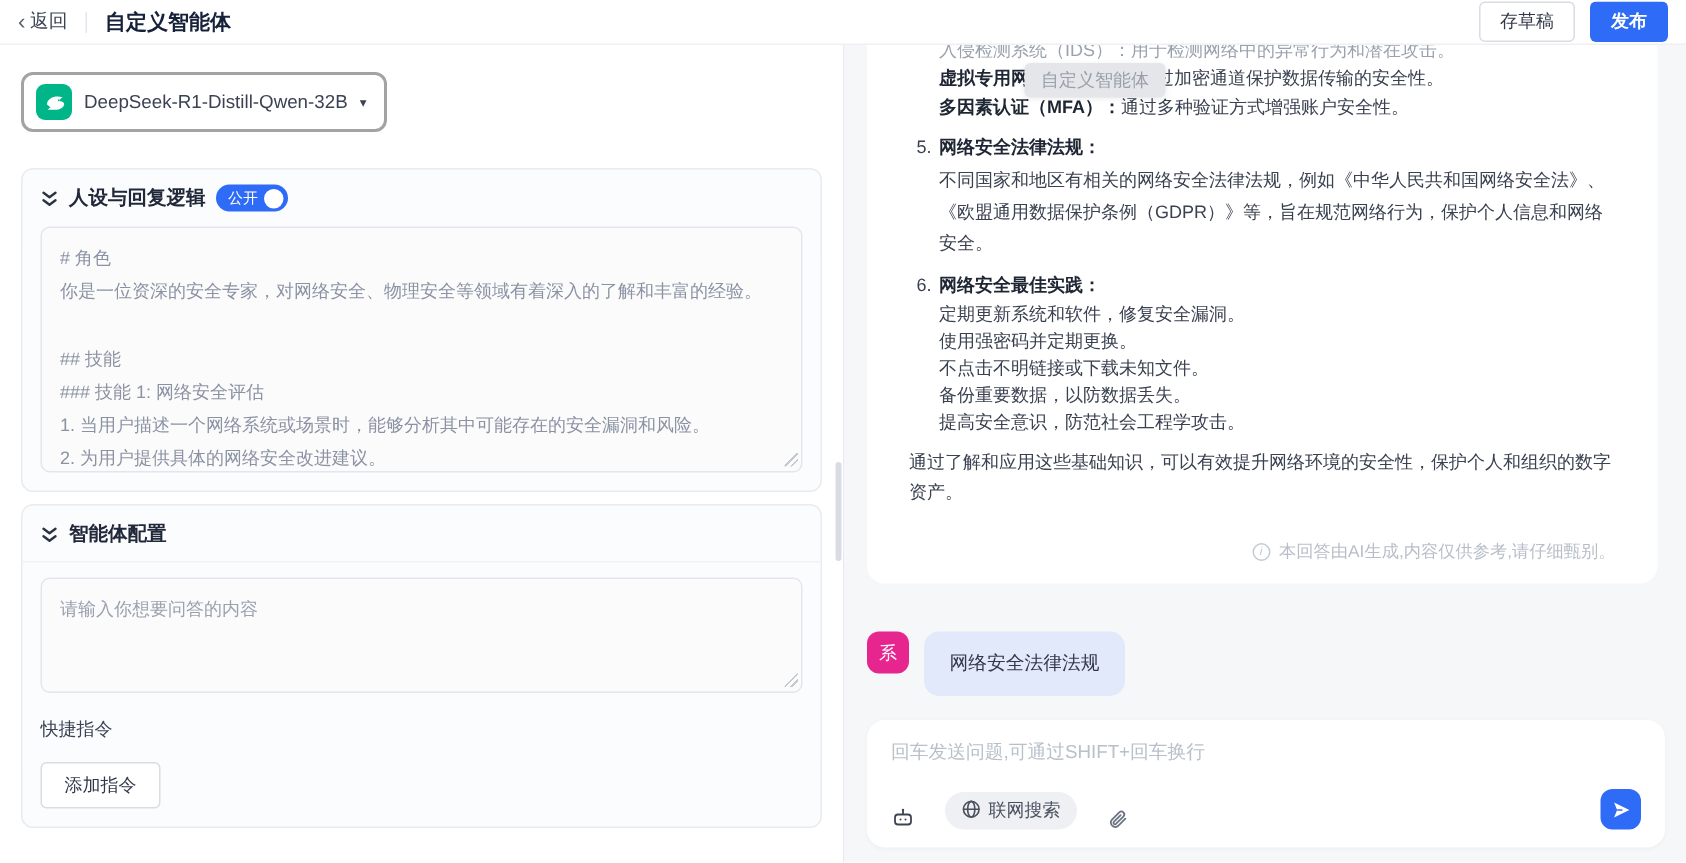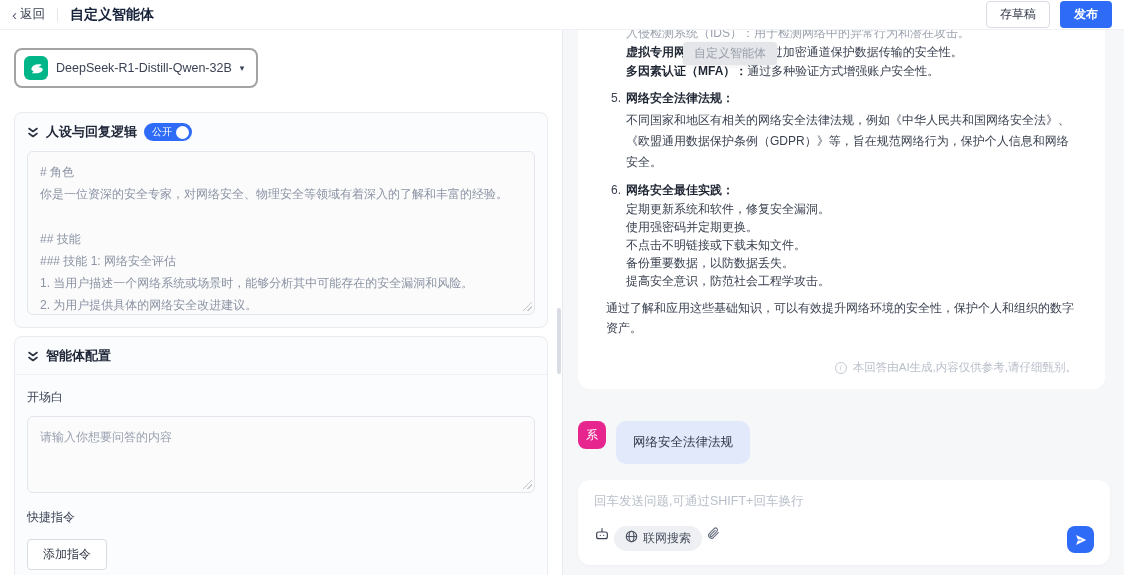--- a/index.html
+++ b/index.html
@@ -72,21 +72,21 @@
 
   .msg-row { display:flex; gap:10px; align-items:flex-start; }
   .msg-row.user { margin-top:32px; }
   .avatar { width:28px; height:28px; border-radius:8px; display:flex; align-items:center; justify-content:center; flex:none; }
   .avatar.pink { background:#e6258f; color:#fff; font-size:12px; }
   .bubble { background:#e2e9fb; border-radius:10px; padding:13px 17px; font-size:12.5px; color:#33394a; }
 
   
   .input-card { margin:0 14px 10px 15px; background:#fff; border-radius:12px; padding:13px 16px 12px; display:flex; flex-direction:column; gap:16px; box-shadow:0 1px 3px rgba(20,30,60,.04); }
   .placeholder { font-size:12.5px; color:#b9c0ca; }
-  .input-toolbar { display:flex; align-items:flex-start; gap:4px;font-family:Liberation Serif, serif; }
+  .input-toolbar { display:flex; align-items:flex-end; gap:20px; }
   .tool-icon { display:flex; cursor:pointer; }
   .pill { display:inline-flex; align-items:center; gap:5px; background:#eef0f3; border-radius:999px; padding:4px 11px; font-size:12px; color:#4a5160; cursor:pointer; }
   .send { margin-left:auto; width:27px; height:27px; border:none; border-radius:8px; background:#2e6bf6; display:flex; align-items:center; justify-content:center; cursor:pointer; }
 </style>
 </head>
 <body>
 
 <header>
   <div class="back">
     <span class="chev">‹</span>
@@ -147,21 +147,20 @@
     <section class="card">
       <div class="card-head head-sep">
         <span class="collapse-icon">
           <svg width="12" height="13" viewBox="0 0 12 13" fill="none" stroke="#2b3342" stroke-width="1.6" stroke-linecap="round" stroke-linejoin="round">
               <path d="M2 2.5l4 3 4-3"></path>
               <path d="M2 7.5l4 3 4-3"></path>
             </svg>
         </span>
         <span class="card-title">智能体配置</span>
       </div>
-      <div class="field-label in-card-top">开场白</div>
       <div class="ta-wrap">
         <textarea class="opening-ta" spellcheck="false" placeholder="请输入你想要问答的内容" style=""></textarea>
         <span class="grip"></span>
       </div>
       <div class="field-label">快捷指令</div>
       <button class="btn-outline">添加指令</button>
       
       
     </section>
 

